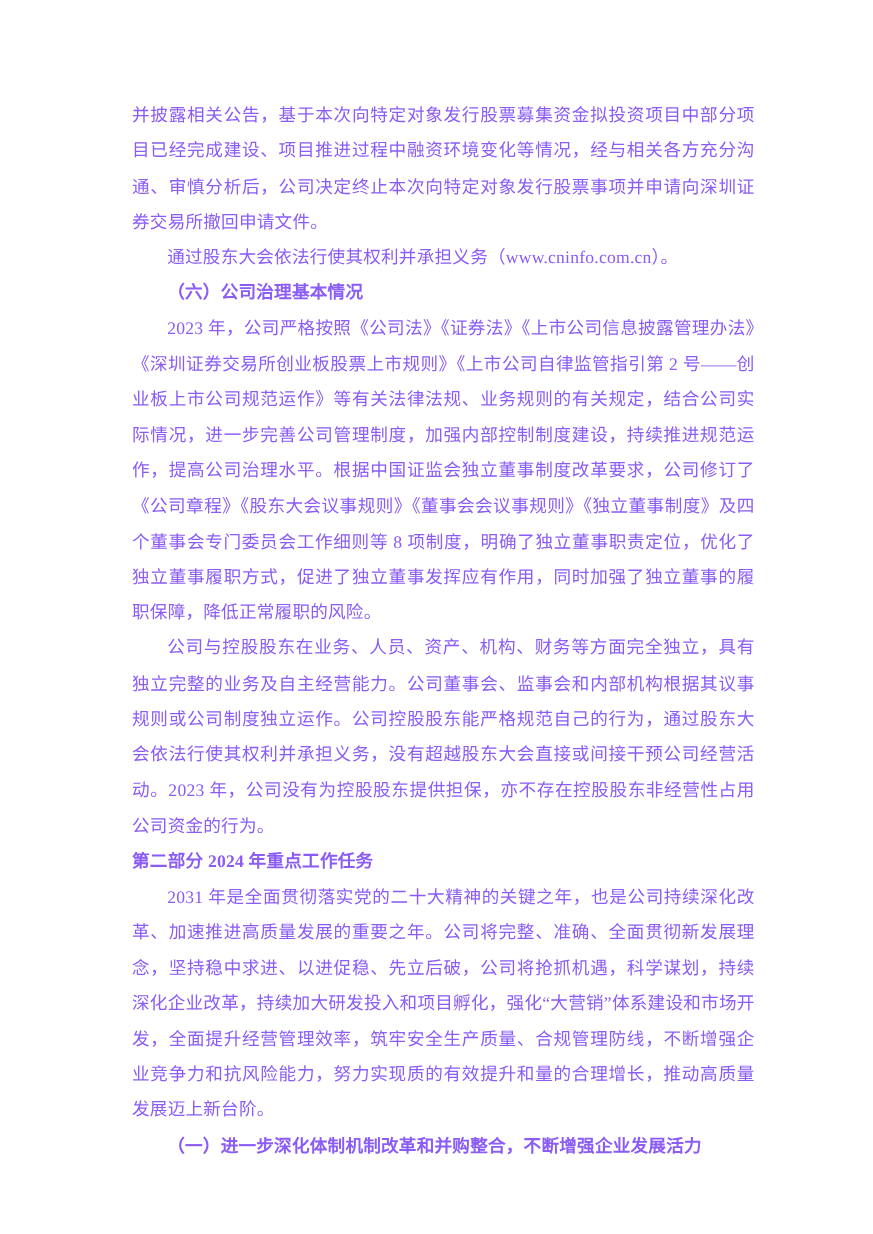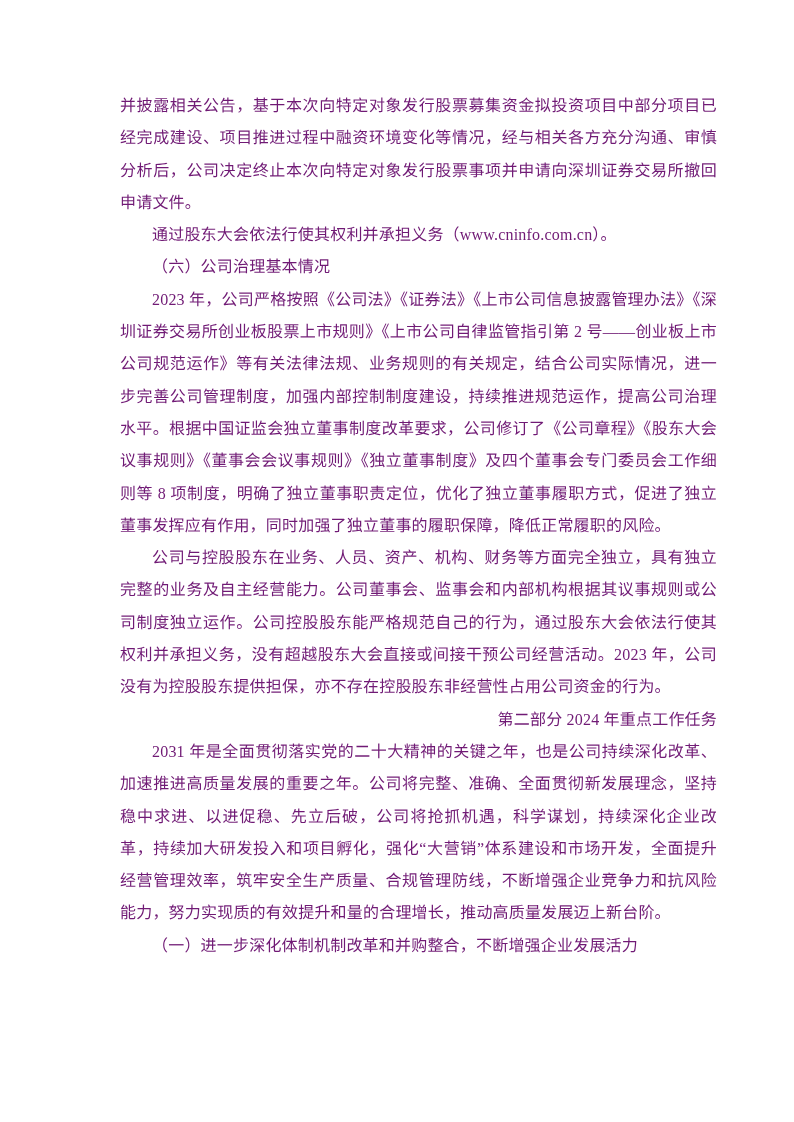--- a/index.html
+++ b/index.html
@@ -8,46 +8,46 @@
     padding: 0;
     background: #ffffff;
   }
   .page {
     position: relative;
     width: 794px;
     height: 1122px;
     margin: 0 auto;
     background: #ffffff;
     box-sizing: border-box;
-    padding: 90px 77px 0 120px;
+    padding: 90px 108px 0 120px;
     font-family: "Liberation Serif", "DejaVu Serif", serif;
-    color: #701a75;
+    color: #8b5cf6;
     overflow: hidden;
   }
   .para, .heading {
     margin: 0;
     padding: 0;
     font-size: 16px;
     line-height: 32.3px;
     text-align: justify;
     text-justify: inter-character;
     letter-spacing: 0.2px;
     word-break: break-all;
   }
   .indent {
     text-indent: 2em;
   }
   .no-indent {
     text-indent: 0;
   }
   .heading {
-    font-weight: normal;
+    font-weight: bold;
   }
   .heading.center {
-    text-align: right;
+    text-align: left;
     text-indent: 0;
   }
 </style>
 </head>
 <body>
 
 <div class="page">
 
   <p class="para no-indent">并披露相关公告，基于本次向特定对象发行股票募集资金拟投资项目中部分项目已经完成建设、项目推进过程中融资环境变化等情况，经与相关各方充分沟通、审慎分析后，公司决定终止本次向特定对象发行股票事项并申请向深圳证券交易所撤回申请文件。</p>
 

